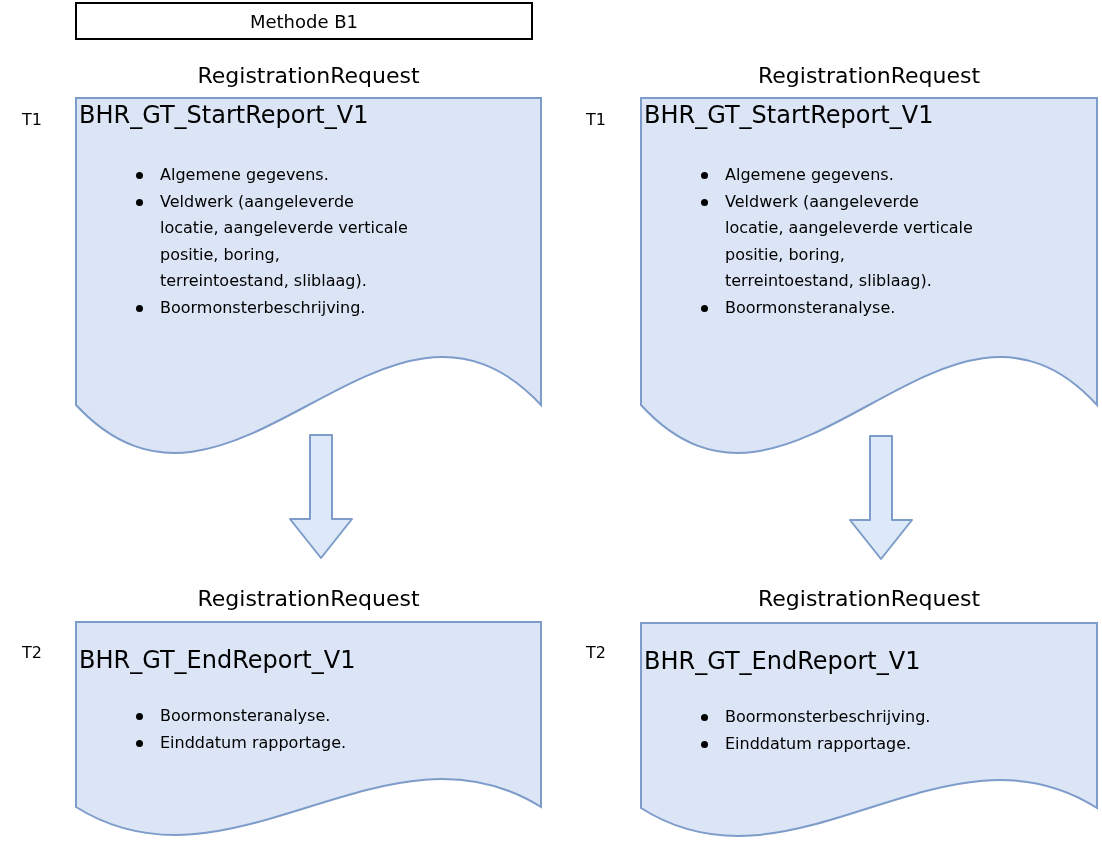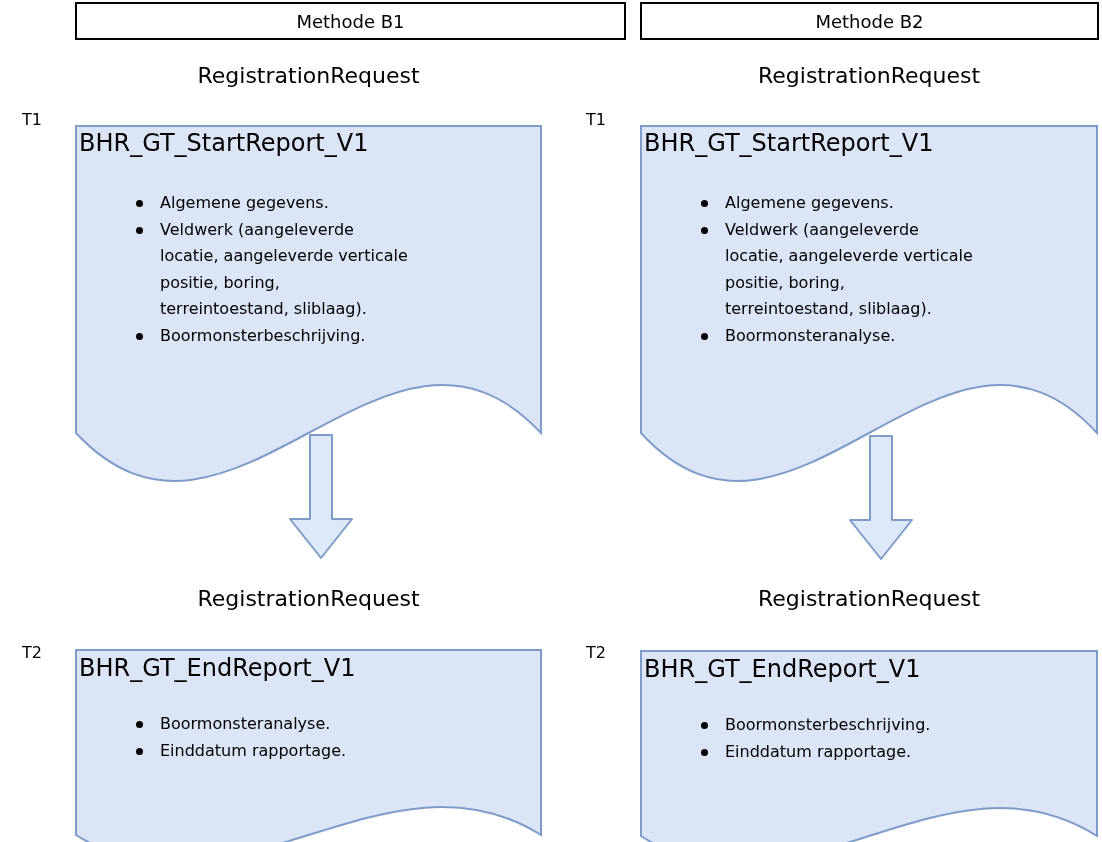--- a/index.html
+++ b/index.html
@@ -21,43 +21,43 @@
     display:flex;align-items:center;justify-content:center;
     background:var(--header-fill);border:2px solid var(--header-border);
     box-sizing:border-box;font-size:18px;height:38px;
   }
   .reg-label{
     text-align:center;font-size:22px;line-height:24px;
   }
   .t-label{
     font-size:16px;line-height:26px;
   }
-  .doc{box-sizing:border-box;margin-top:28px;}
+  .doc{box-sizing:border-box;}
   .doc svg{position:absolute;left:0;top:0;display:block;}
   .doc-outline{fill:var(--doc-fill);stroke:var(--doc-border);stroke-width:2;}
   .arrow-shape{fill:var(--arrow-fill);stroke:var(--arrow-border);stroke-width:2;stroke-linejoin:round;}
   .doc-content{position:absolute;left:0;top:0;right:0;padding:3px 8px 0 4px;}
-  .doc-content.short{padding-top:4px;}
+  .doc-content.short{padding-top:24px;}
   .doc-title{font-size:24px;line-height:30px;white-space:nowrap;}
   .bullet-list{margin:32px 0 0 0;padding:0 0 0 81px;list-style:none;}
   .doc-content.short .bullet-list{margin-top:28px;}
   .bullet-list li{
     position:relative;font-size:16px;line-height:26.5px;white-space:pre-line;
   }
   .bullet-list li::before{
     content:"";position:absolute;left:-24px;top:10px;width:7px;height:7px;
     border-radius:50%;background:var(--text);
   }
 </style>
 </head>
 <body>
 
 <div class="canvas">
 
-  <div class="abs method-header" style="left:75px;top:2px;width:551px;">
+  <div class="abs method-header" style="left:75px;top:2px;width:458px;">
     <span>Methode B1</span>
   </div>
 
   <div class="abs reg-label" style="left:75px;top:64px;width:467px;">RegistrationRequest</div>
 
   <div class="abs t-label" style="left:22px;top:107px;">T1</div>
 
   <div class="abs doc" style="left:75px;top:97px;width:467px;height:360px;">
     <svg width="467" height="360" viewBox="0 0 467 360">
       <path class="doc-outline" d="M1,1 H466 V308 C311,142 156,474 1,308 Z"></path>
@@ -91,23 +91,20 @@
     </svg>
     <div class="doc-content short">
       <div class="doc-title">BHR_GT_EndReport_V1</div>
       <ul class="bullet-list">
         <li>Boormonsteranalyse.</li>
         <li>Einddatum rapportage.</li>
       </ul>
     </div>
   </div>
 
-  <div class="abs method-header" style="left:640px;top:2px;width:459px;">
-    <span>Methode B2</span>
-  </div>
 
   <div class="abs reg-label" style="left:640px;top:64px;width:458px;">RegistrationRequest</div>
 
   <div class="abs t-label" style="left:586px;top:107px;">T1</div>
 
   <div class="abs doc" style="left:640px;top:97px;width:458px;height:360px;">
     <svg width="458" height="360" viewBox="0 0 458 360">
       <path class="doc-outline" d="M1,1 H457 V308 C305,142 153,474 1,308 Z"></path>
     </svg>
     <div class="doc-content">

